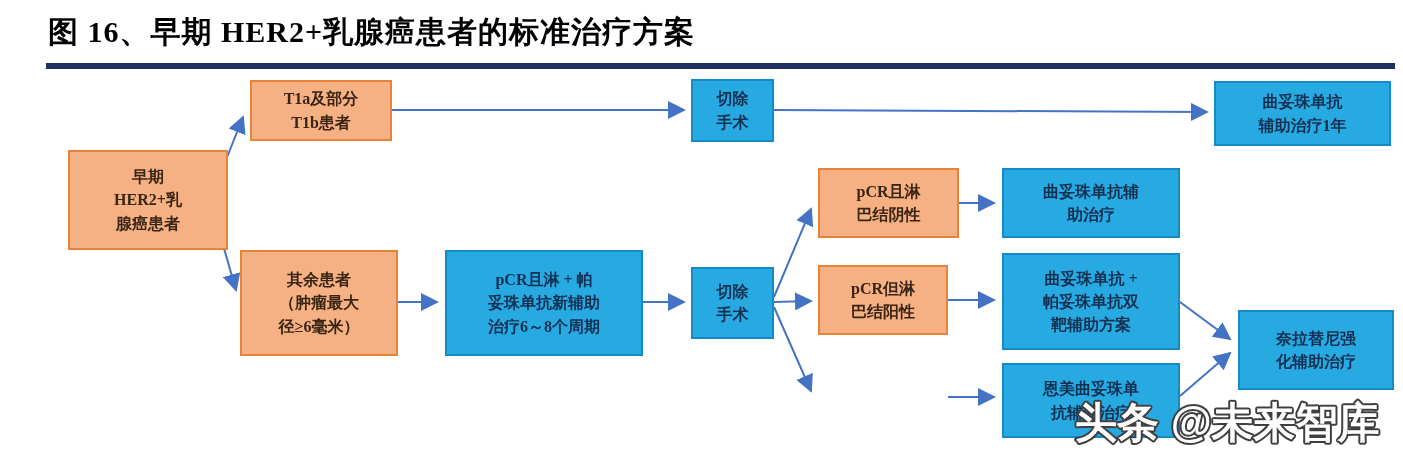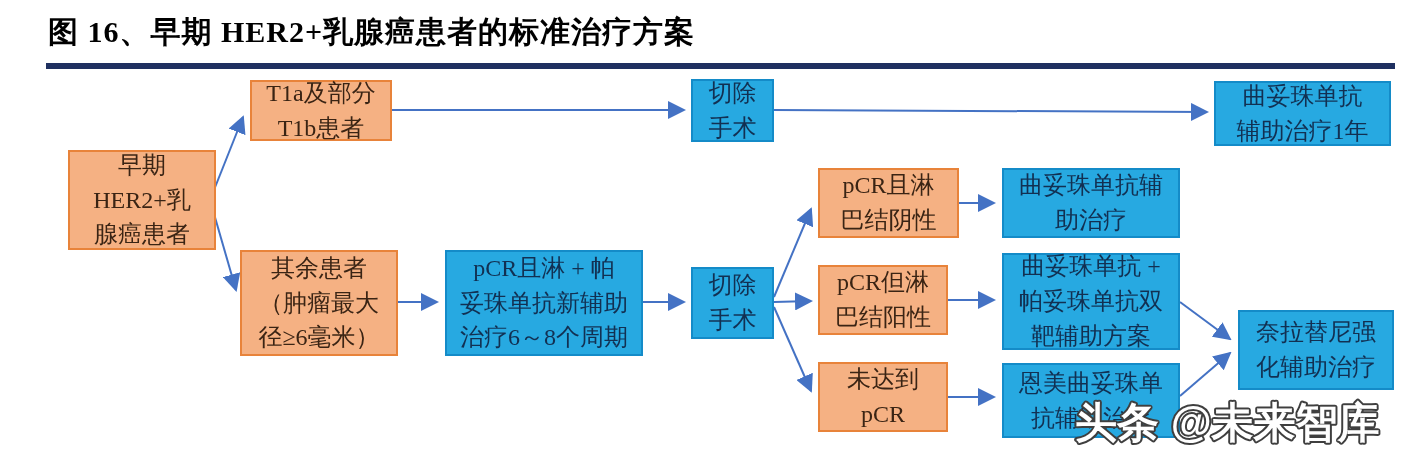--- a/index.html
+++ b/index.html
@@ -4,21 +4,21 @@
 <style>
   html,body{margin:0;padding:0;background:#fff;}
   #page{position:relative;width:1403px;height:453px;background:#fff;overflow:hidden;
         font-family:"Liberation Serif","DejaVu Serif",serif;}
   .figure-title{position:absolute;left:48px;top:12px;font-size:30px;font-weight:bold;
         color:var(--title-text,#000);letter-spacing:1px;}
   .rule{position:absolute;left:46px;top:63px;width:1349px;height:6px;
         background:var(--rule,#1F3060);}
   .node{position:absolute;display:flex;align-items:center;justify-content:center;
         text-align:center;box-sizing:border-box;}
-  .node .lbl{white-space:pre-line;font-size:24px;line-height:1.45;font-weight:400;}
+  .node .lbl{white-space:pre-line;font-size:16px;line-height:1.45;font-weight:700;}
   .node.orange{background:var(--orange-fill,#F5B183);border:2px solid var(--orange-border,#E8833A);}
   .node.orange .lbl{color:var(--orange-text,#3A2414);}
   .node.blue{background:var(--blue-fill,#27A9E1);border:2px solid var(--blue-border,#148BC8);}
   .node.blue .lbl{color:var(--blue-text,#123052);}
   #arrows{position:absolute;left:0;top:0;width:1403px;height:453px;pointer-events:none;}
   #arrows line{stroke:var(--arrow,#4472C4);stroke-width:2;}
   #arrowhead path{fill:var(--arrow,#4472C4);}
   .watermark{position:absolute;right:2px;bottom:0;width:330px;height:62px;}
   .watermark text{fill:var(--watermark-fill,#fff);stroke:var(--watermark-outline,#3F3F3F);
         stroke-width:4px;paint-order:stroke;stroke-linejoin:round;font-weight:bold;
@@ -47,21 +47,21 @@
     <line x1="774" y1="297" x2="811" y2="209" marker-end="url(#arrowhead)"></line>
     <line x1="774" y1="302" x2="811" y2="301" marker-end="url(#arrowhead)"></line>
     <line x1="774" y1="307" x2="811" y2="391" marker-end="url(#arrowhead)"></line>
     <line x1="948" y1="203" x2="994" y2="203" marker-end="url(#arrowhead)"></line>
     <line x1="948" y1="300" x2="994" y2="300" marker-end="url(#arrowhead)"></line>
     <line x1="948" y1="397" x2="994" y2="397" marker-end="url(#arrowhead)"></line>
     <line x1="1180" y1="302" x2="1230" y2="339" marker-end="url(#arrowhead)"></line>
     <line x1="1180" y1="396" x2="1230" y2="353" marker-end="url(#arrowhead)"></line>
   </svg>
 
-  <div class="node orange" style="left:68px;top:150px;width:148px;height:100px">
+  <div class="node orange" style="left:68px;top:150px;width:160px;height:100px">
     <span class="lbl">早期
 HER2+乳
 腺癌患者</span>
   </div>
 
   <div class="node orange" style="left:250px;top:80px;width:142px;height:61px">
     <span class="lbl">T1a及部分
 T1b患者</span>
   </div>
 
@@ -95,24 +95,20 @@
   <div class="node orange" style="left:818px;top:168px;width:141px;height:70px">
     <span class="lbl">pCR且淋
 巴结阴性</span>
   </div>
 
   <div class="node orange" style="left:818px;top:265px;width:130px;height:70px">
     <span class="lbl">pCR但淋
 巴结阳性</span>
   </div>
 
-  <div class="node orange" style="left:818px;top:362px;width:130px;height:70px">
-    <span class="lbl">未达到
-pCR</span>
-  </div>
 
   <div class="node blue" style="left:1002px;top:168px;width:178px;height:70px">
     <span class="lbl">曲妥珠单抗辅
 助治疗</span>
   </div>
 
   <div class="node blue" style="left:1002px;top:253px;width:178px;height:97px">
     <span class="lbl">曲妥珠单抗 +
 帕妥珠单抗双
 靶辅助方案</span>

